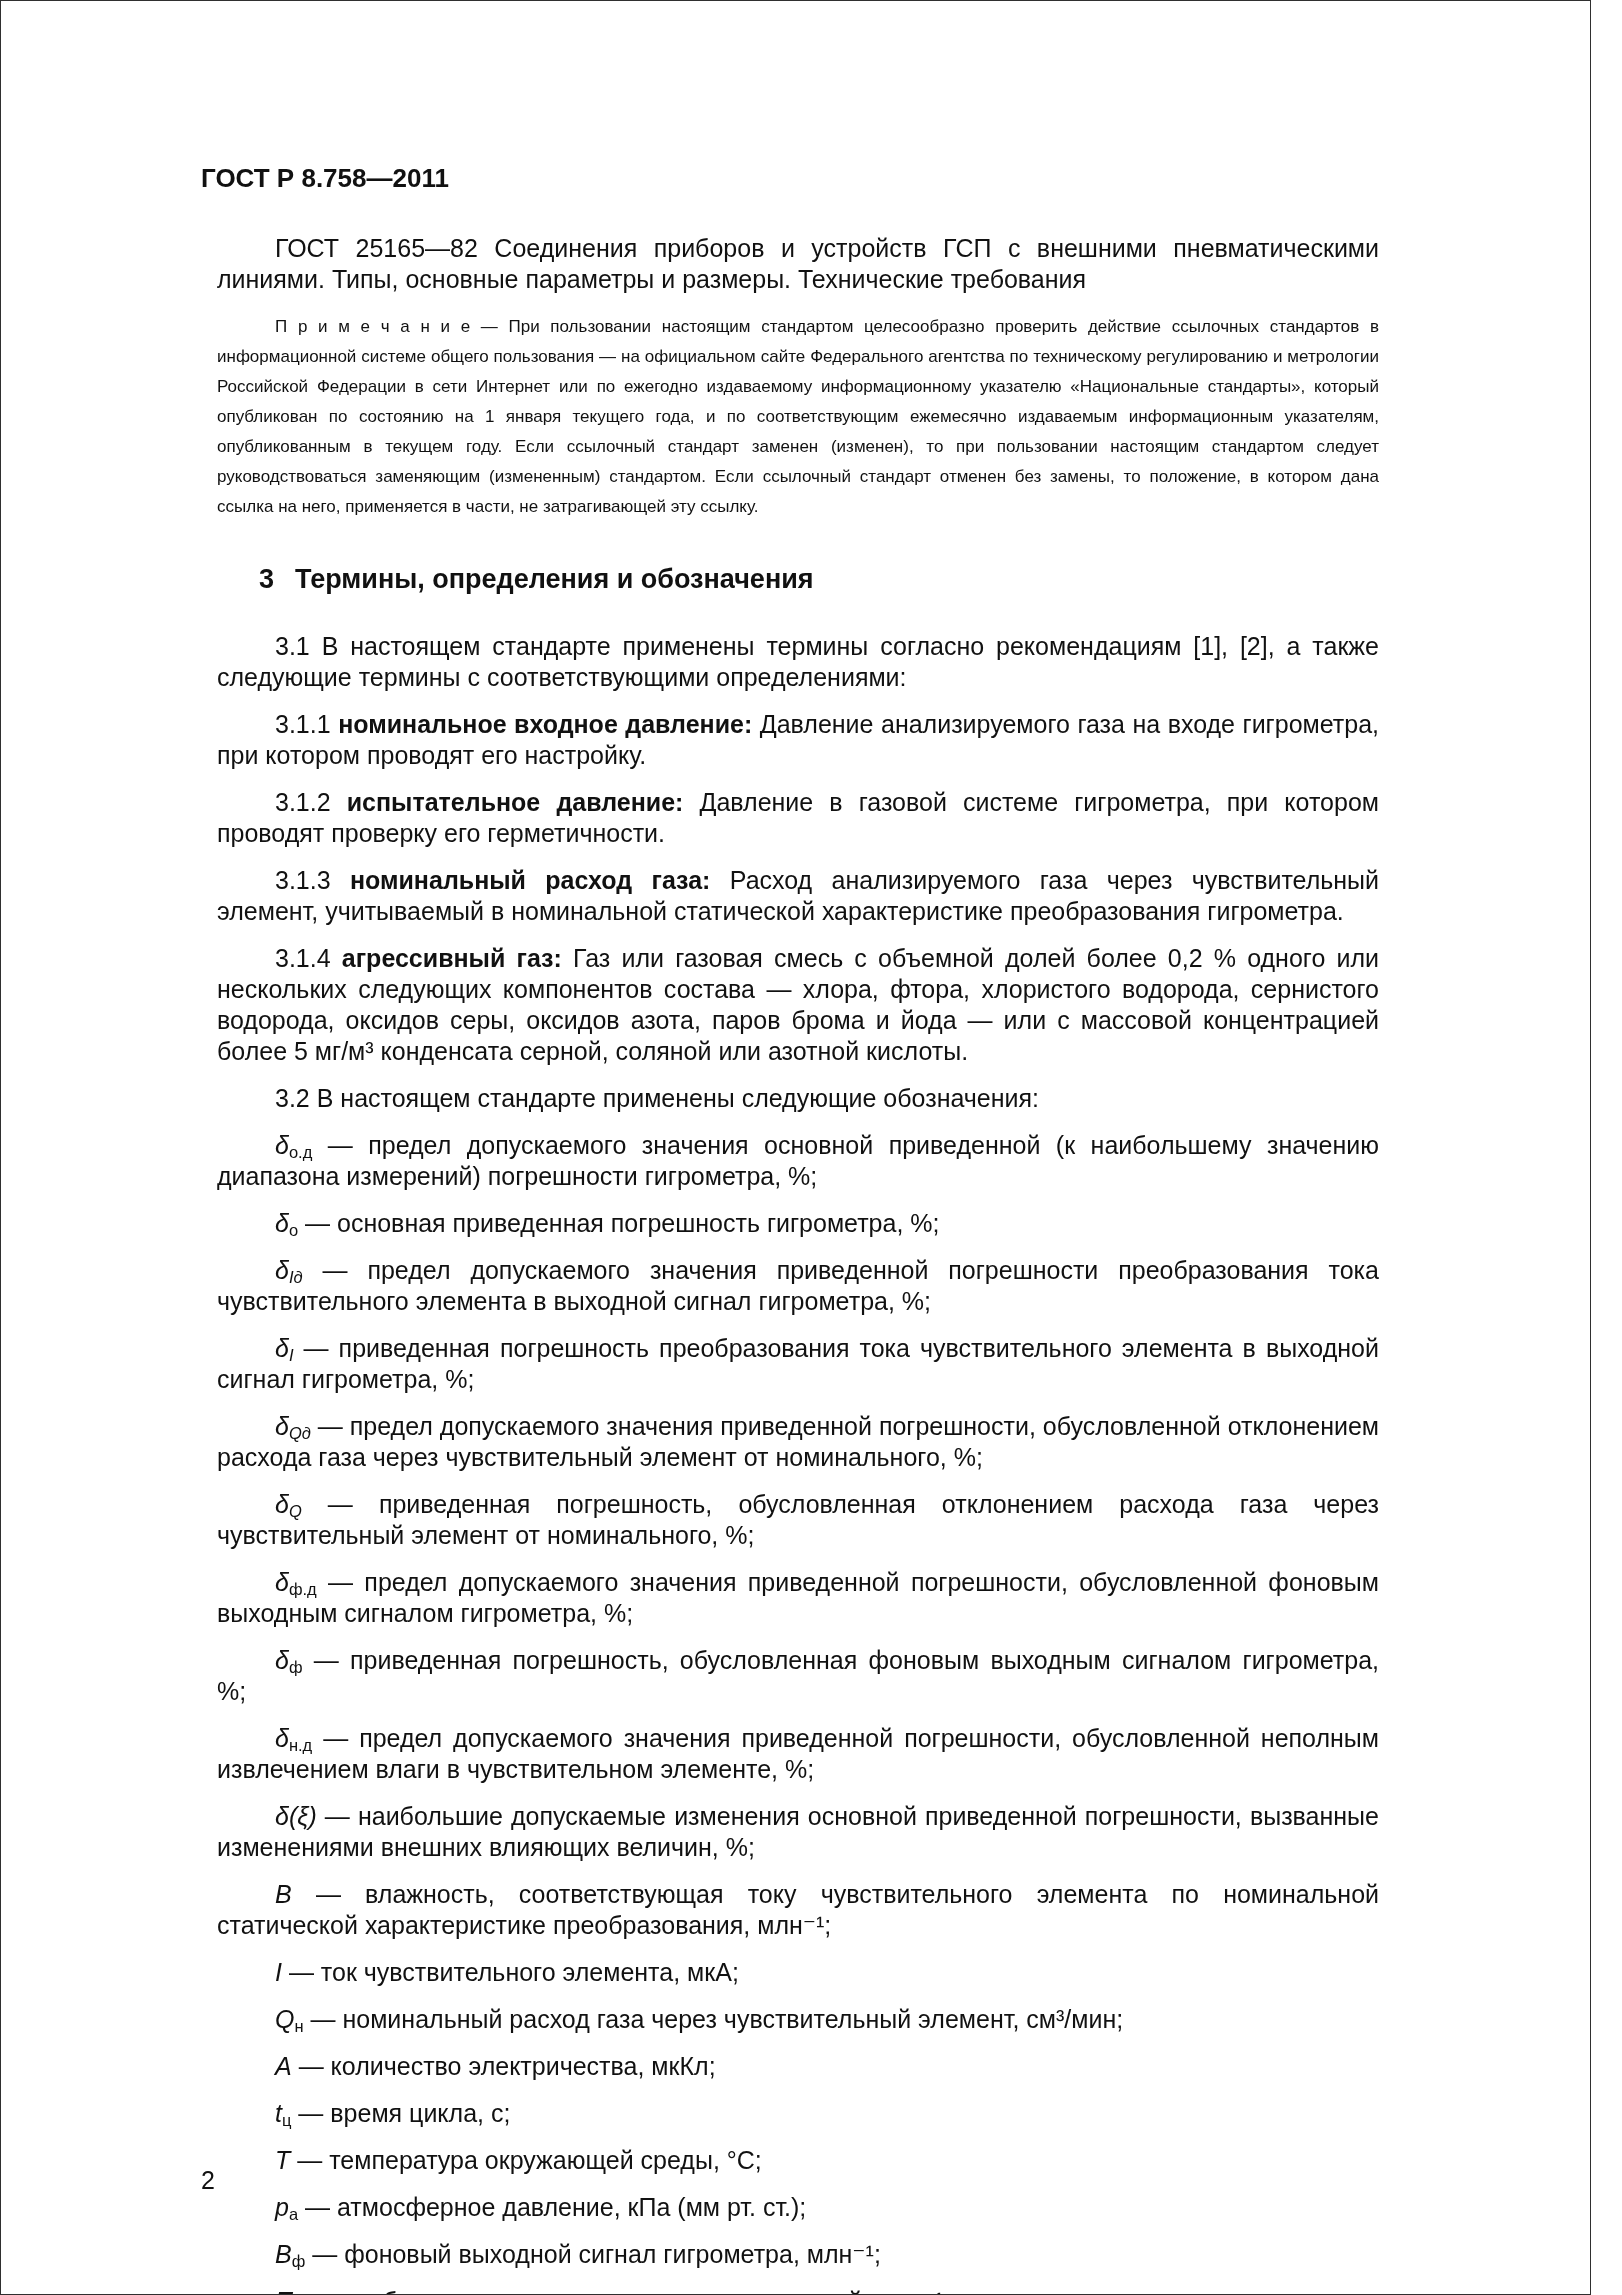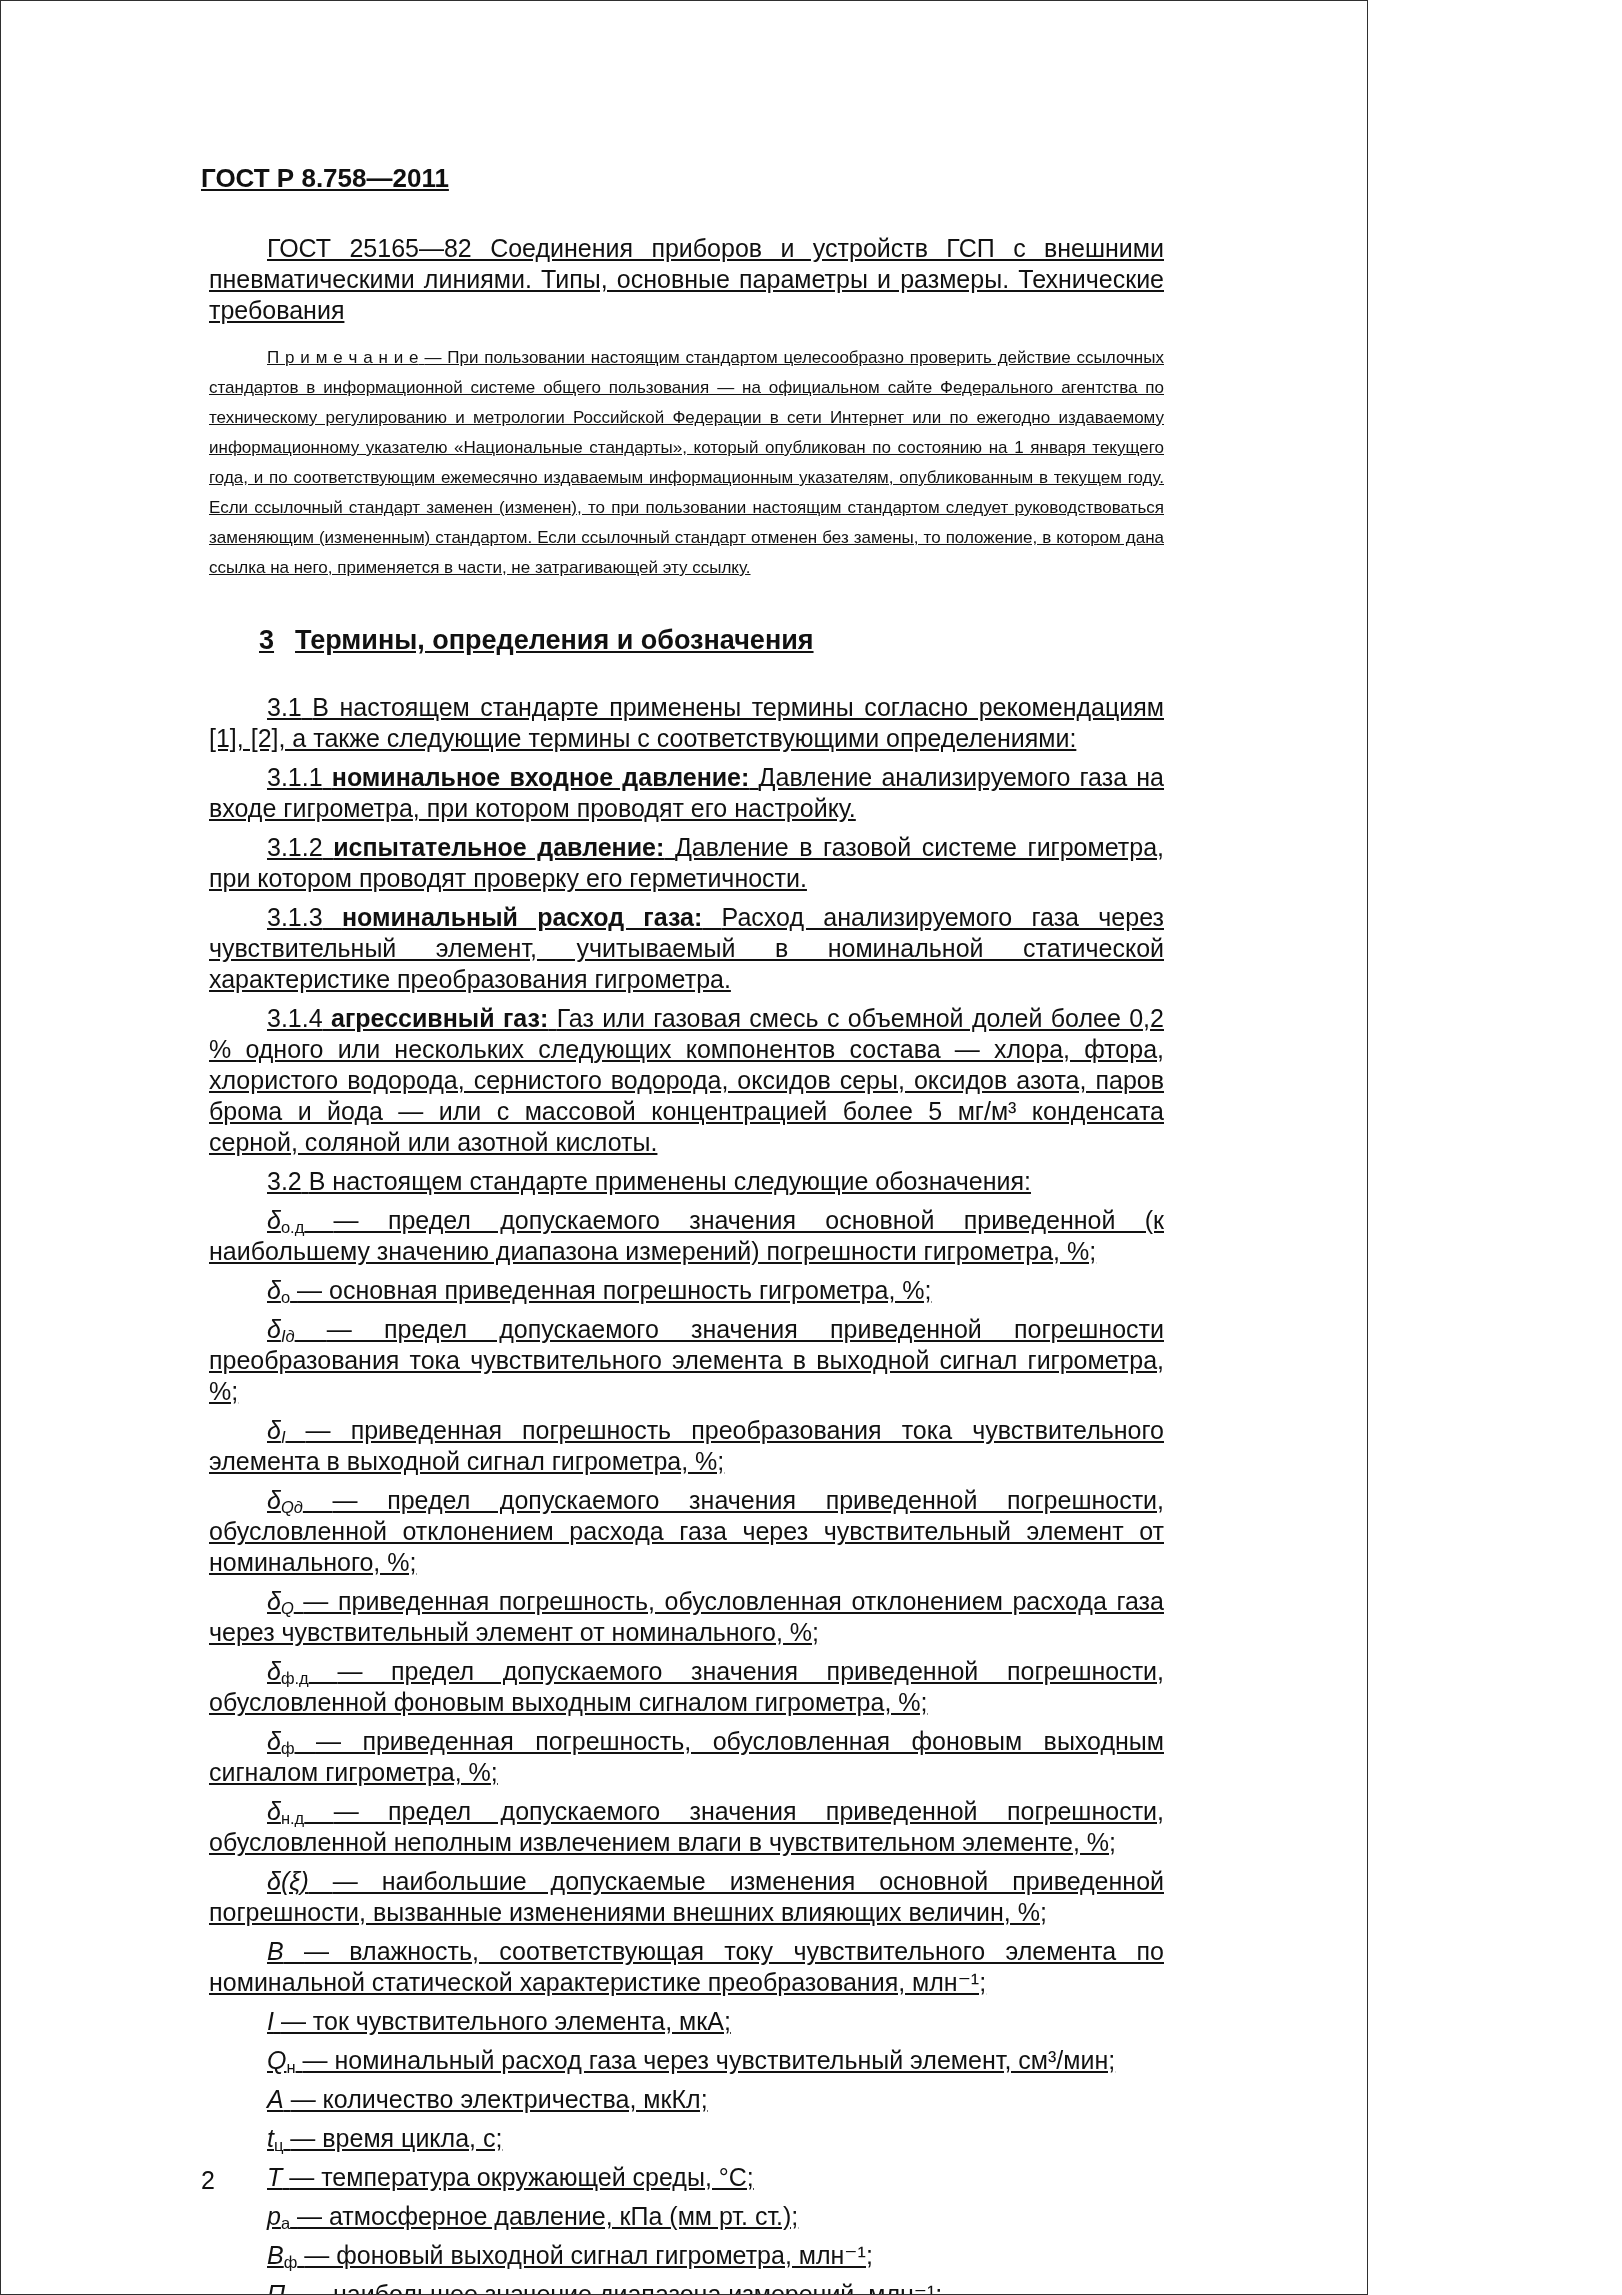--- a/index.html
+++ b/index.html
@@ -4,28 +4,27 @@
 <style>
   * { box-sizing: border-box; }
   html, body { margin: 0; padding: 0; }
   body {
     width: 1623px; height: 2295px;
     background: #ffffff; color: #111111;
     font-family: "Liberation Sans", "DejaVu Sans", sans-serif;
   }
   .page {
     position: relative;
-    width: 1368px; height: 2295px;
+    width: 1591px; height: 2295px;
     padding: 162px 195px 0 200px;
     border: 1.3px solid #2f2f2f;
     overflow: hidden;
     background: #ffffff;
-    text-decoration: underline;
   }
-  p { margin: 8px; font-size: 25px; line-height: 31px; text-align: justify; }
+  p { margin: 16px; font-size: 25px; line-height: 31px; text-align: justify; }
   .indent { text-indent: 58px; }
   .doc-header { font-size: 26px; font-weight: bold; margin: 0 0 39px 0; text-align: left; }
   .ref { margin-bottom: 10.5px; }
   .note { margin-top: 17px; font-size: 17px; line-height: 30px; }
   .section-heading {
     font-size: 27px; line-height: 38px; font-weight: bold;
     margin: 38px 0 33px 0; padding-left: 58px; text-align: left;
   }
   .section-number { margin-right: 21px; }
   .term { font-weight: bold; }

